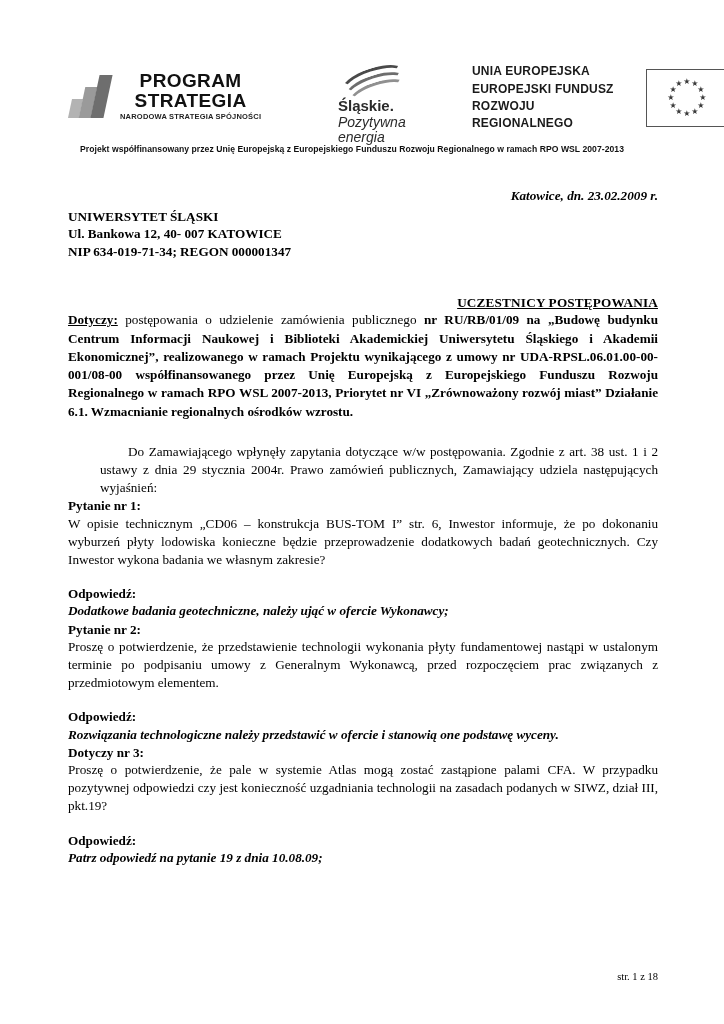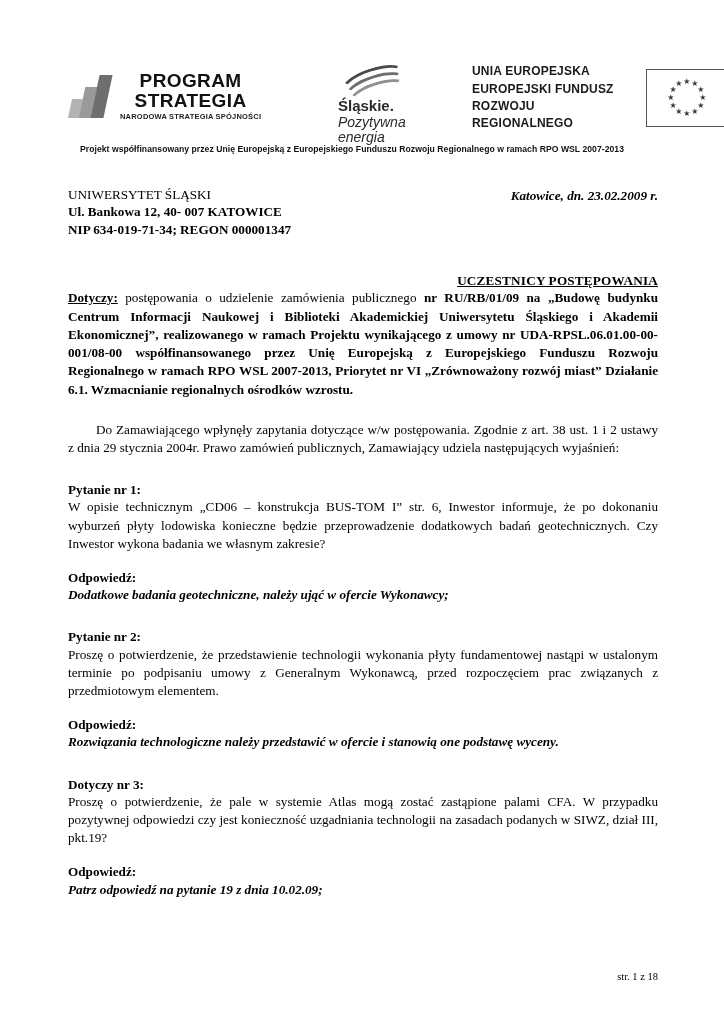--- a/index.html
+++ b/index.html
@@ -173,21 +173,21 @@
     width: 590px;
     font-size: 13.2px;
     line-height: 1.30;
   }
   .addr-row {
     display: flex;
     justify-content: space-between;
     align-items: flex-start;
   }
   .addr-left { font-weight: bold; line-height: 1.32; }
-  .addr-left .l1 { font-weight: normal; }
+  .addr-left .l1 { font-weight: bold; margin-top: 22px; }
   .addr-right {
     font-style: italic;
     font-weight: bold;
     padding-top: 1px;
     white-space: nowrap;
   }
   .recipient {
     text-align: right;
     font-weight: bold;
     text-decoration: underline;
@@ -199,22 +199,23 @@
     text-align: justify;
     line-height: 1.38;
   }
   .subject .u { text-decoration: underline; font-weight: bold; }
   .subject .n { font-weight: normal; }
   .para {
     margin-top: 22px;
     text-align: justify;
     text-indent: 28px;
     line-height: 1.38;
-  }
-  .qa-block { margin-top: 24px; }
+    margin-left: 32px;
+  }
+  .qa-block { }
   .qa-q-label { font-weight: bold; }
   .qa-q-text {
     text-align: justify;
     line-height: 1.38;
   }
   .qa-a-label { font-weight: bold; margin-top: 16px; }
   .qa-a-text {
     font-weight: bold;
     font-style: italic;
     line-height: 1.38;
@@ -315,19 +316,19 @@
       <div class="qa-q-label">Pytanie nr 2:</div>
       <div class="qa-q-text">Proszę o potwierdzenie, że przedstawienie technologii wykonania płyty fundamentowej nastąpi w ustalonym terminie po podpisaniu umowy z Generalnym Wykonawcą, przed rozpoczęciem prac związanych z przedmiotowym elementem.</div>
       <div class="qa-a-label">Odpowiedź:</div>
       <div class="qa-a-text">Rozwiązania technologiczne należy przedstawić w ofercie i stanowią one podstawę wyceny.</div>
     </div>
 
     <div class="qa-block">
       <div class="qa-q-label">Dotyczy nr 3:</div>
       <div class="qa-q-text">Proszę o potwierdzenie, że pale w systemie Atlas mogą zostać zastąpione palami CFA. W przypadku pozytywnej odpowiedzi czy jest konieczność uzgadniania technologii na zasadach podanych w SIWZ, dział III, pkt.19?</div>
       <div class="qa-a-label">Odpowiedź:</div>
-      <div class="qa-a-text">Patrz odpowiedź na pytanie 19  z dnia 10.02.09;</div>
+      <div class="qa-a-text">Patrz odpowiedź na pytanie 19  z dnia 10.08.09;</div>
     </div>
 
   </div>
 
   <div class="footer">str. 1 z 18</div>
 </div>
 
 </body></html>

